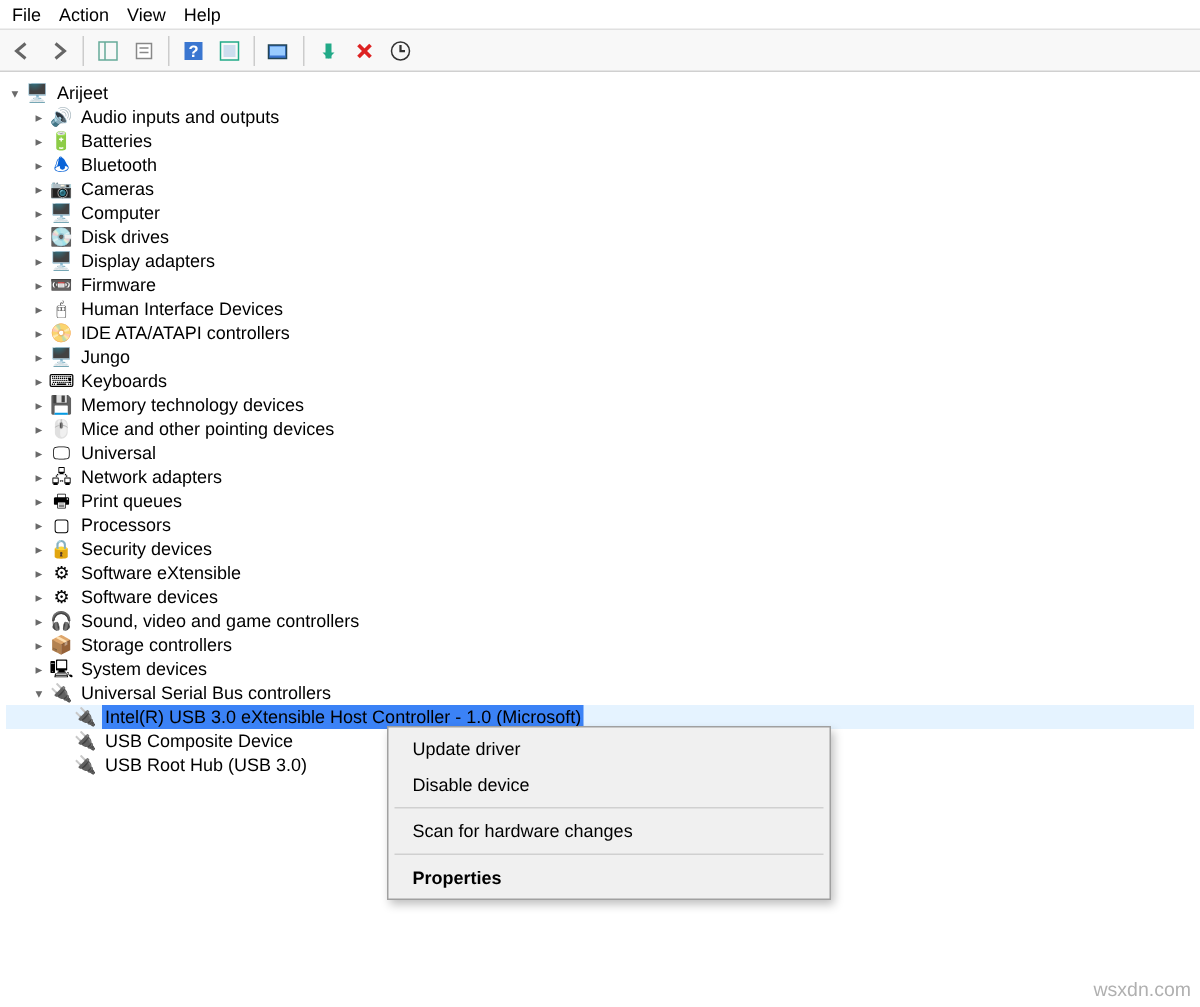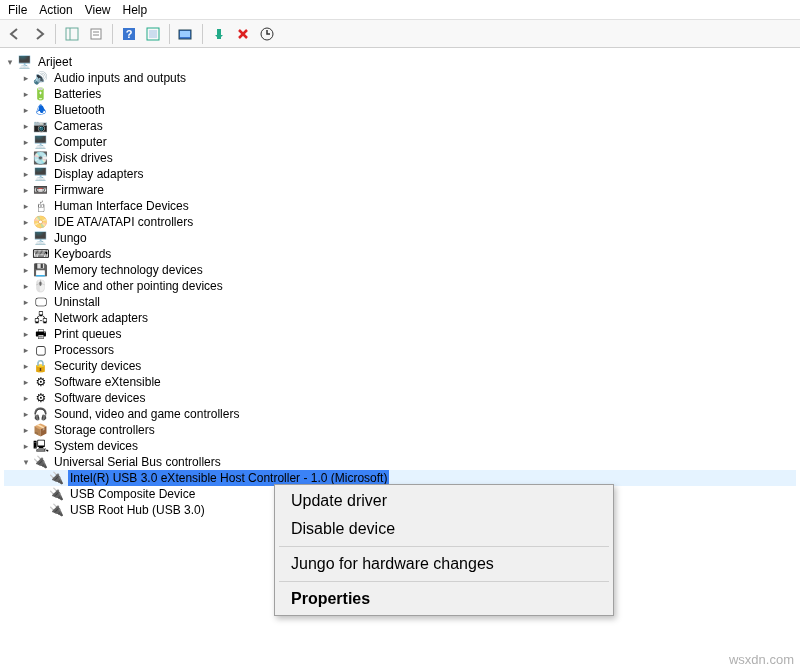--- a/index.html
+++ b/index.html
@@ -63,27 +63,26 @@
     display: inline-flex; align-items: center; justify-content: center;
     margin: 0 3px 0 1px;
     font-size: 12px;
   }
   .lbl { padding: 0 2px; }
   .sel .lbl { background: #3b82f6; }
   .sel-row { background: #e5f3ff; }
   .context-menu {
     position: absolute;
     left: 258px; top: 484px;
-    width: 340px;
+    width: 296px;
     background: #f0f0f0;
     border: 1px solid #a0a0a0;
     box-shadow: 2px 3px 6px rgba(0,0,0,0.25);
     padding: 2px;
-    font-size: 16px;
-    margin-left: 16px;
+    font-size: 12px;
   }
   .cm-item {
     padding: 5px 14px;
     cursor: default;
   }
   .cm-item.hover { background: #90c8f6; }
   .cm-sep { height: 1px; background: #d0d0d0; margin: 3px 2px; }
   .cm-highlight { border: 2px solid #e03030; display: inline-block; padding: 0 2px; }
   .bold { font-weight: bold; }
   .watermark {
@@ -243,21 +242,21 @@
       <span class="lbl">Memory technology devices</span>
     </div>
   <div class="node d1">
       <span class="expander">▸</span>
       <span class="ic">🖱️</span>
       <span class="lbl">Mice and other pointing devices</span>
     </div>
   <div class="node d1">
       <span class="expander">▸</span>
       <span class="ic">🖵</span>
-      <span class="lbl">Uninstall</span>
+      <span class="lbl">Universal</span>
     </div>
   <div class="node d1">
       <span class="expander">▸</span>
       <span class="ic">🖧</span>
       <span class="lbl">Network adapters</span>
     </div>
   <div class="node d1">
       <span class="expander">▸</span>
       <span class="ic">🖶</span>
       <span class="lbl">Print queues</span>
@@ -317,18 +316,18 @@
       <span class="expander"></span>
       <span class="ic">🔌</span>
       <span class="lbl">USB Root Hub (USB 3.0)</span>
     </div>
 </div>
 
 <div class="context-menu">
   <div class="cm-item">Update driver</div>
   <div class="cm-item">Disable device</div>
   <div class="cm-sep"></div>
-  <div class="cm-item">Jungo for hardware changes</div>
+  <div class="cm-item">Scan for hardware changes</div>
   <div class="cm-sep"></div>
   <div class="cm-item bold">Properties</div>
 </div>
 
 <div class="watermark">wsxdn.com</div>
 
 </body></html>

